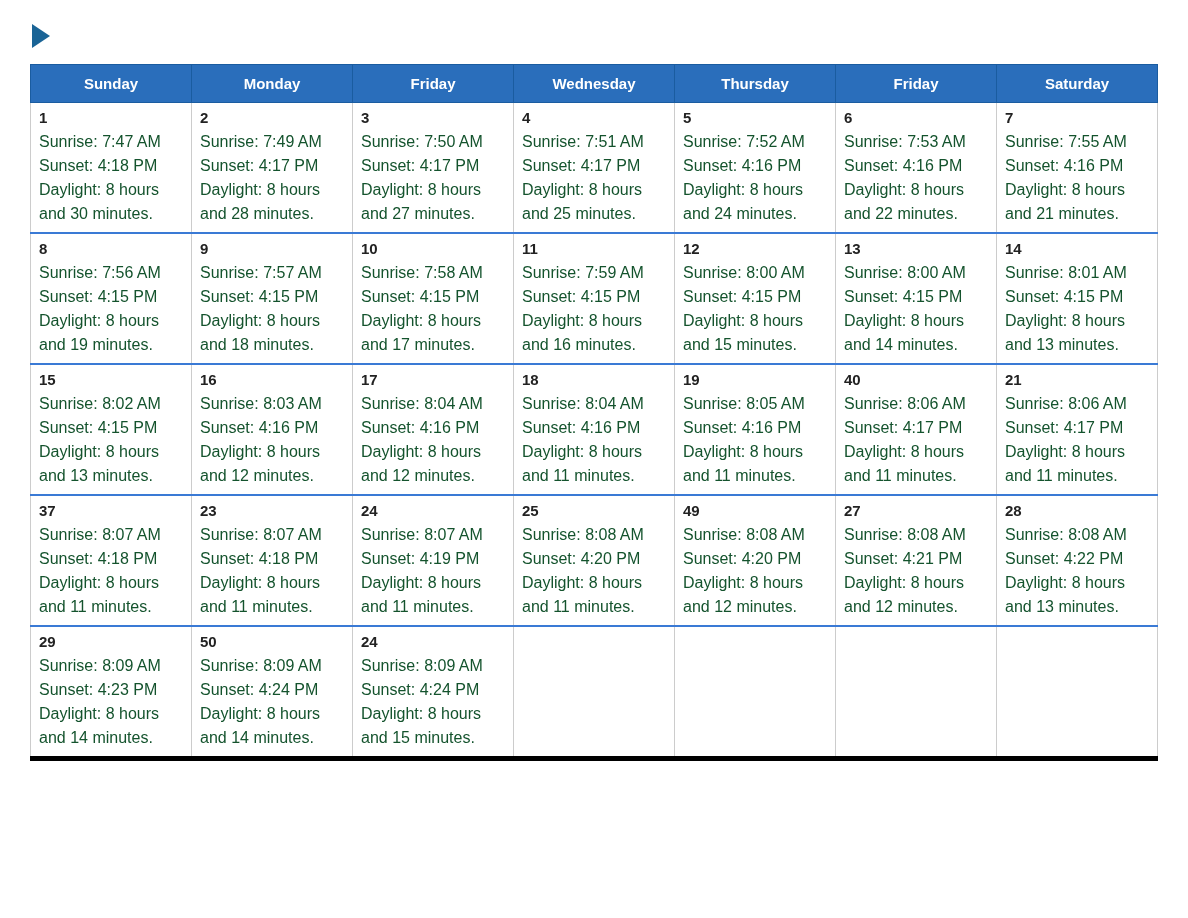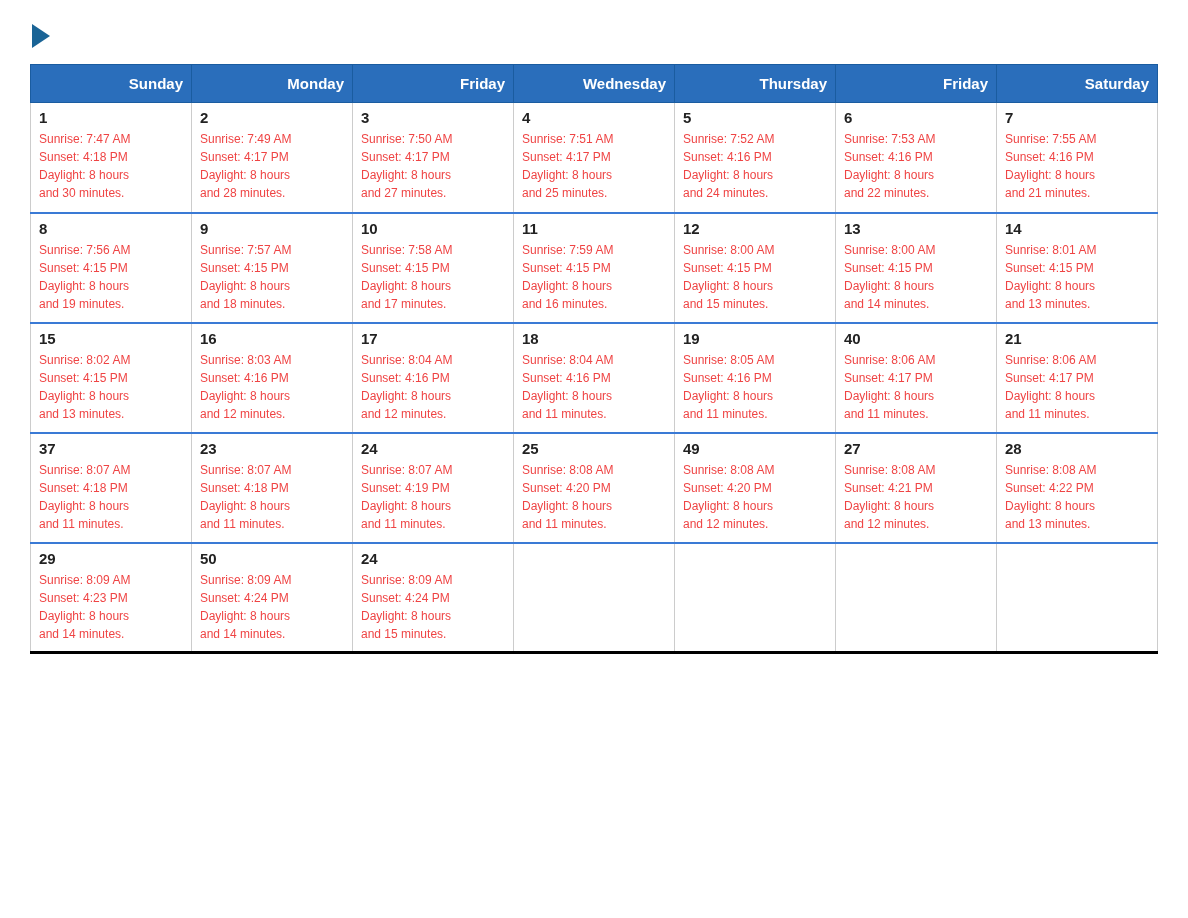--- a/index.html
+++ b/index.html
@@ -66,48 +66,48 @@
       width: 100%;
       border-collapse: collapse;
       table-layout: fixed;
     }
     thead th {
       background-color: #2a6ebb;
       color: white;
       font-size: 15px;
       font-weight: bold;
       padding: 10px 8px;
-      text-align: right;
+      text-align: center;
       border: 1px solid #1a5ca0;
     }
     tbody td {
       border: 1px solid #ccc;
       vertical-align: top;
       padding: 6px 8px;
       font-size: 13px;
       color: #333;
       height: 110px;
     }
     .day-num {
       font-size: 15px;
       font-weight: bold;
       color: #222;
       margin-bottom: 4px;
       display: block;
     }
     .day-info {
-      font-size: 12px;
+      font-size: 16px;
       line-height: 1.5;
-      color: #ef4444;
+      color: #14532d;
     }
     tbody tr td {
       border-bottom: 2px solid #3a7ad5;
     }
     tbody tr:last-child td {
-      border-bottom: 3px solid #000000;
+      border-bottom: 5px solid #000000;
     }
     .empty {
       background: #fff;
     }
   </style>
 </head>
 <body>
 
 <div class="header">
   <div class="logo">

